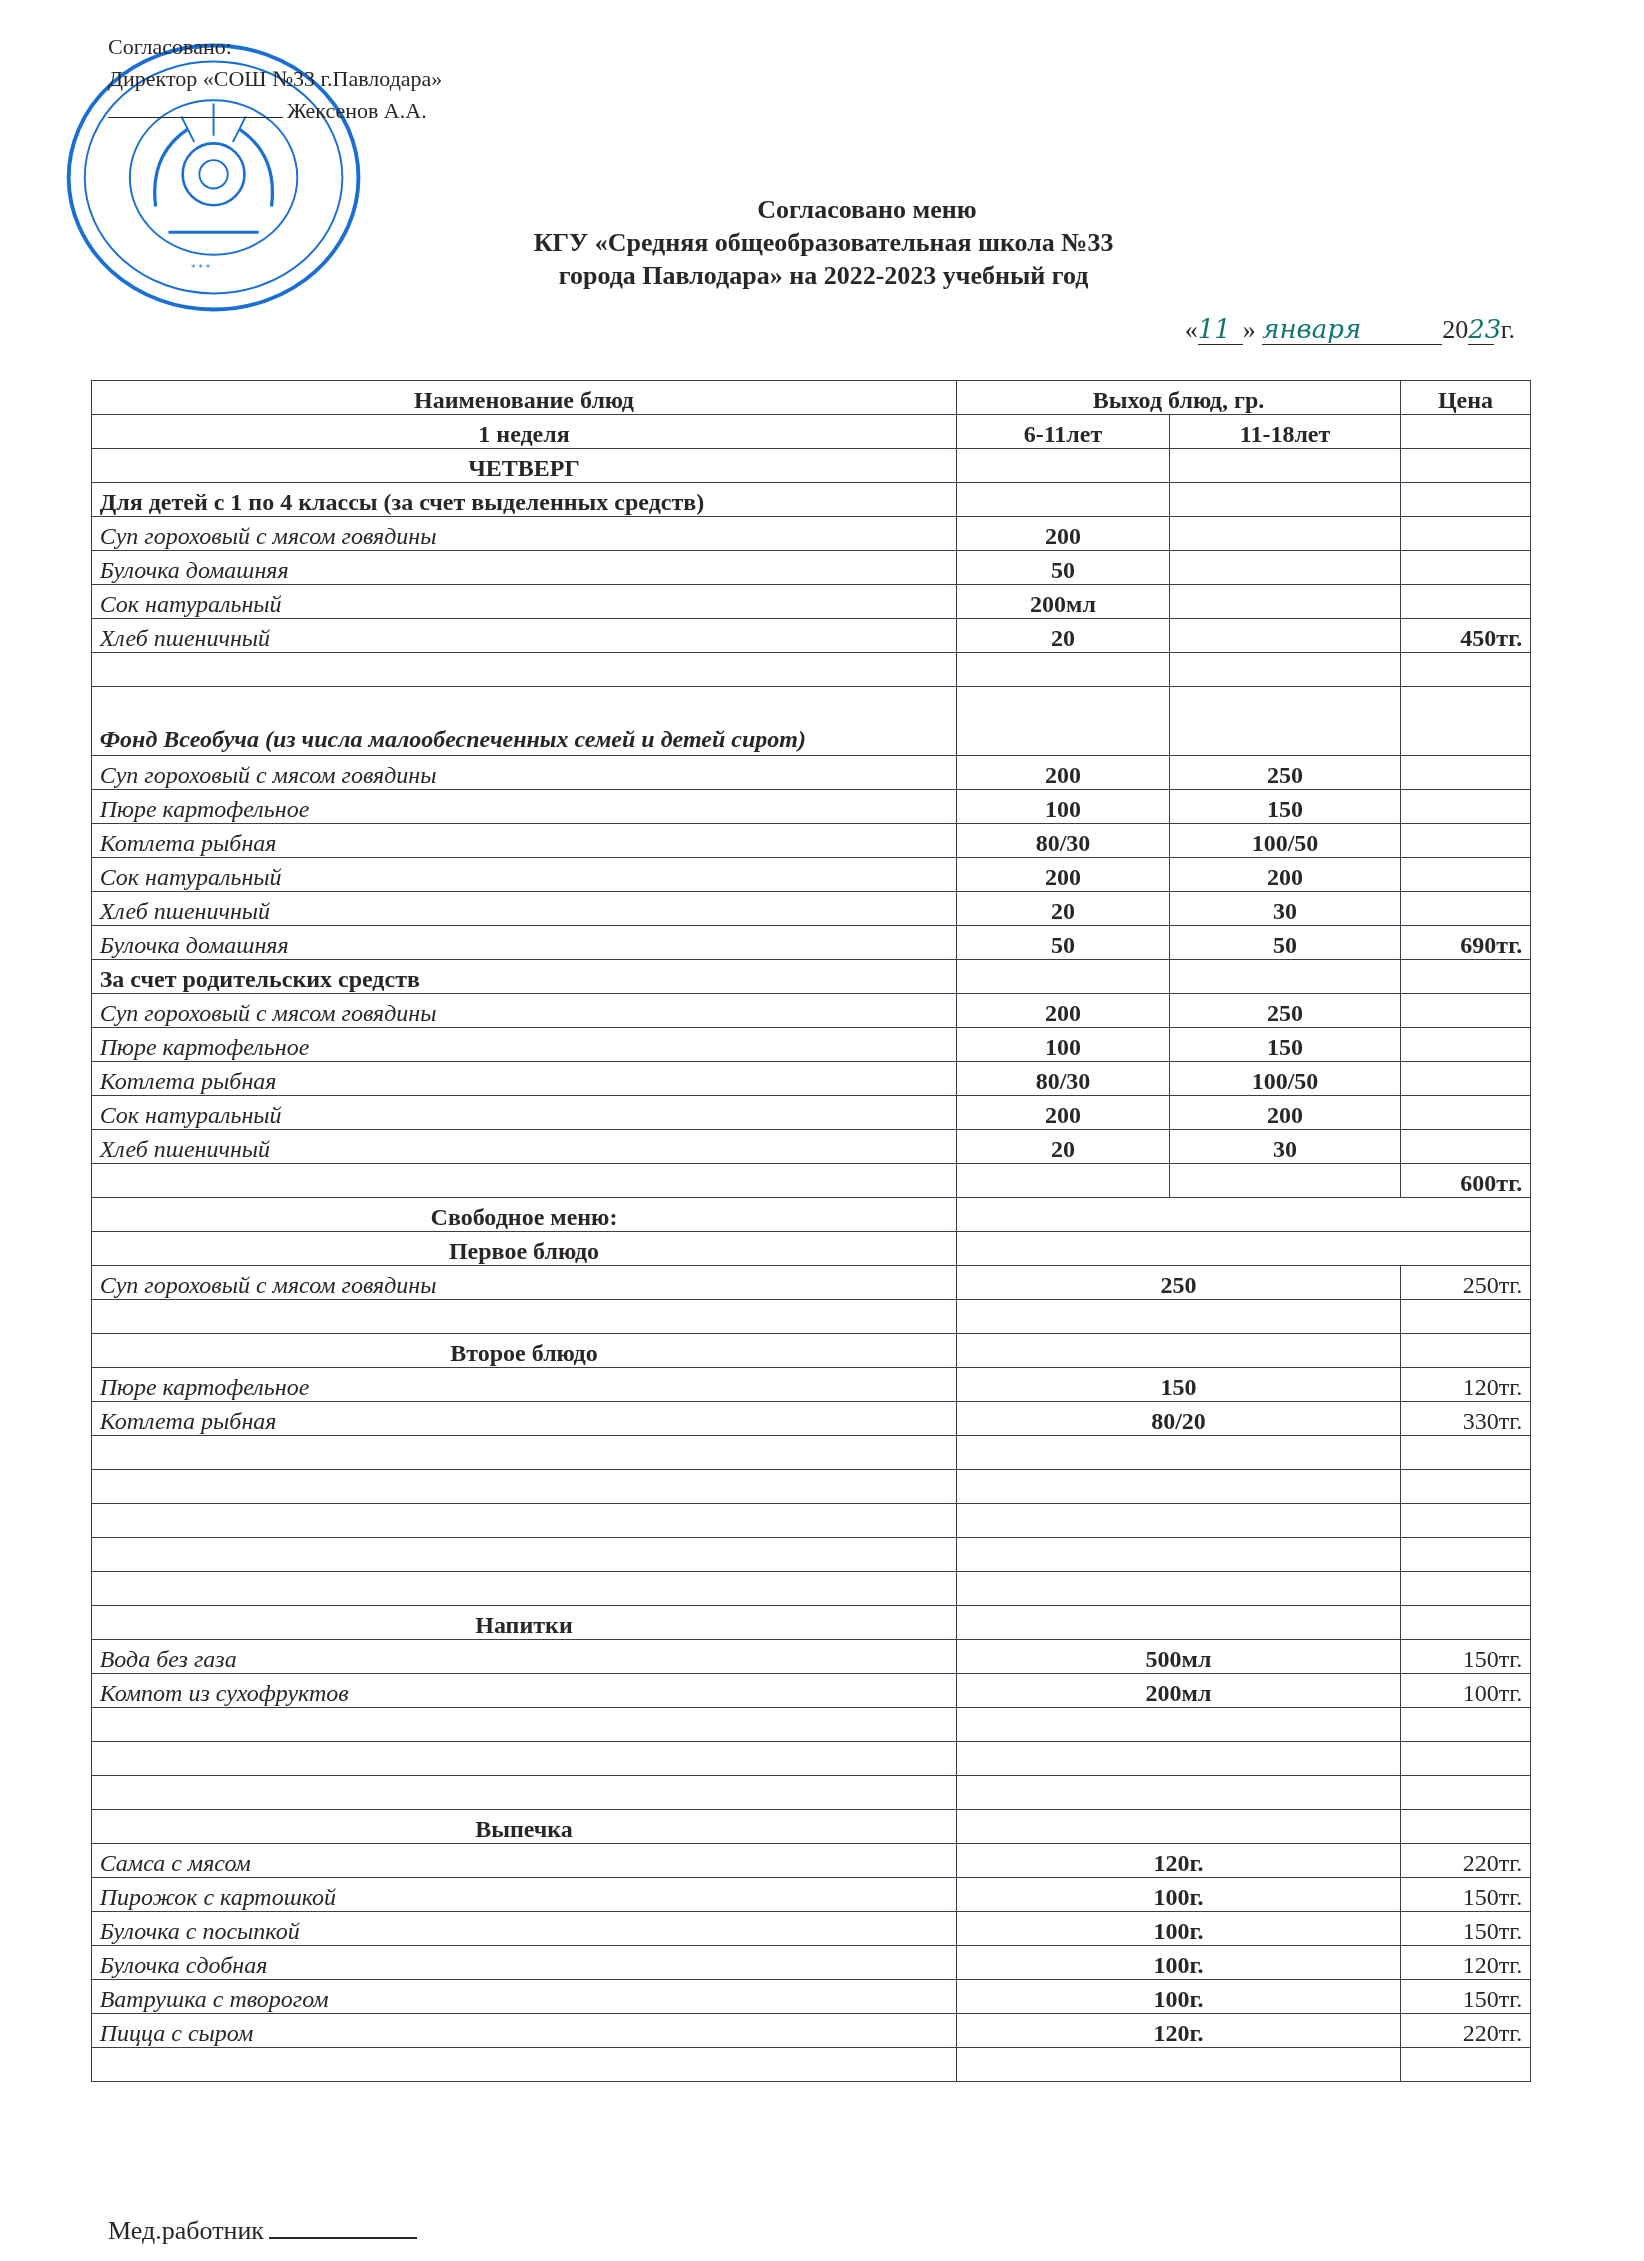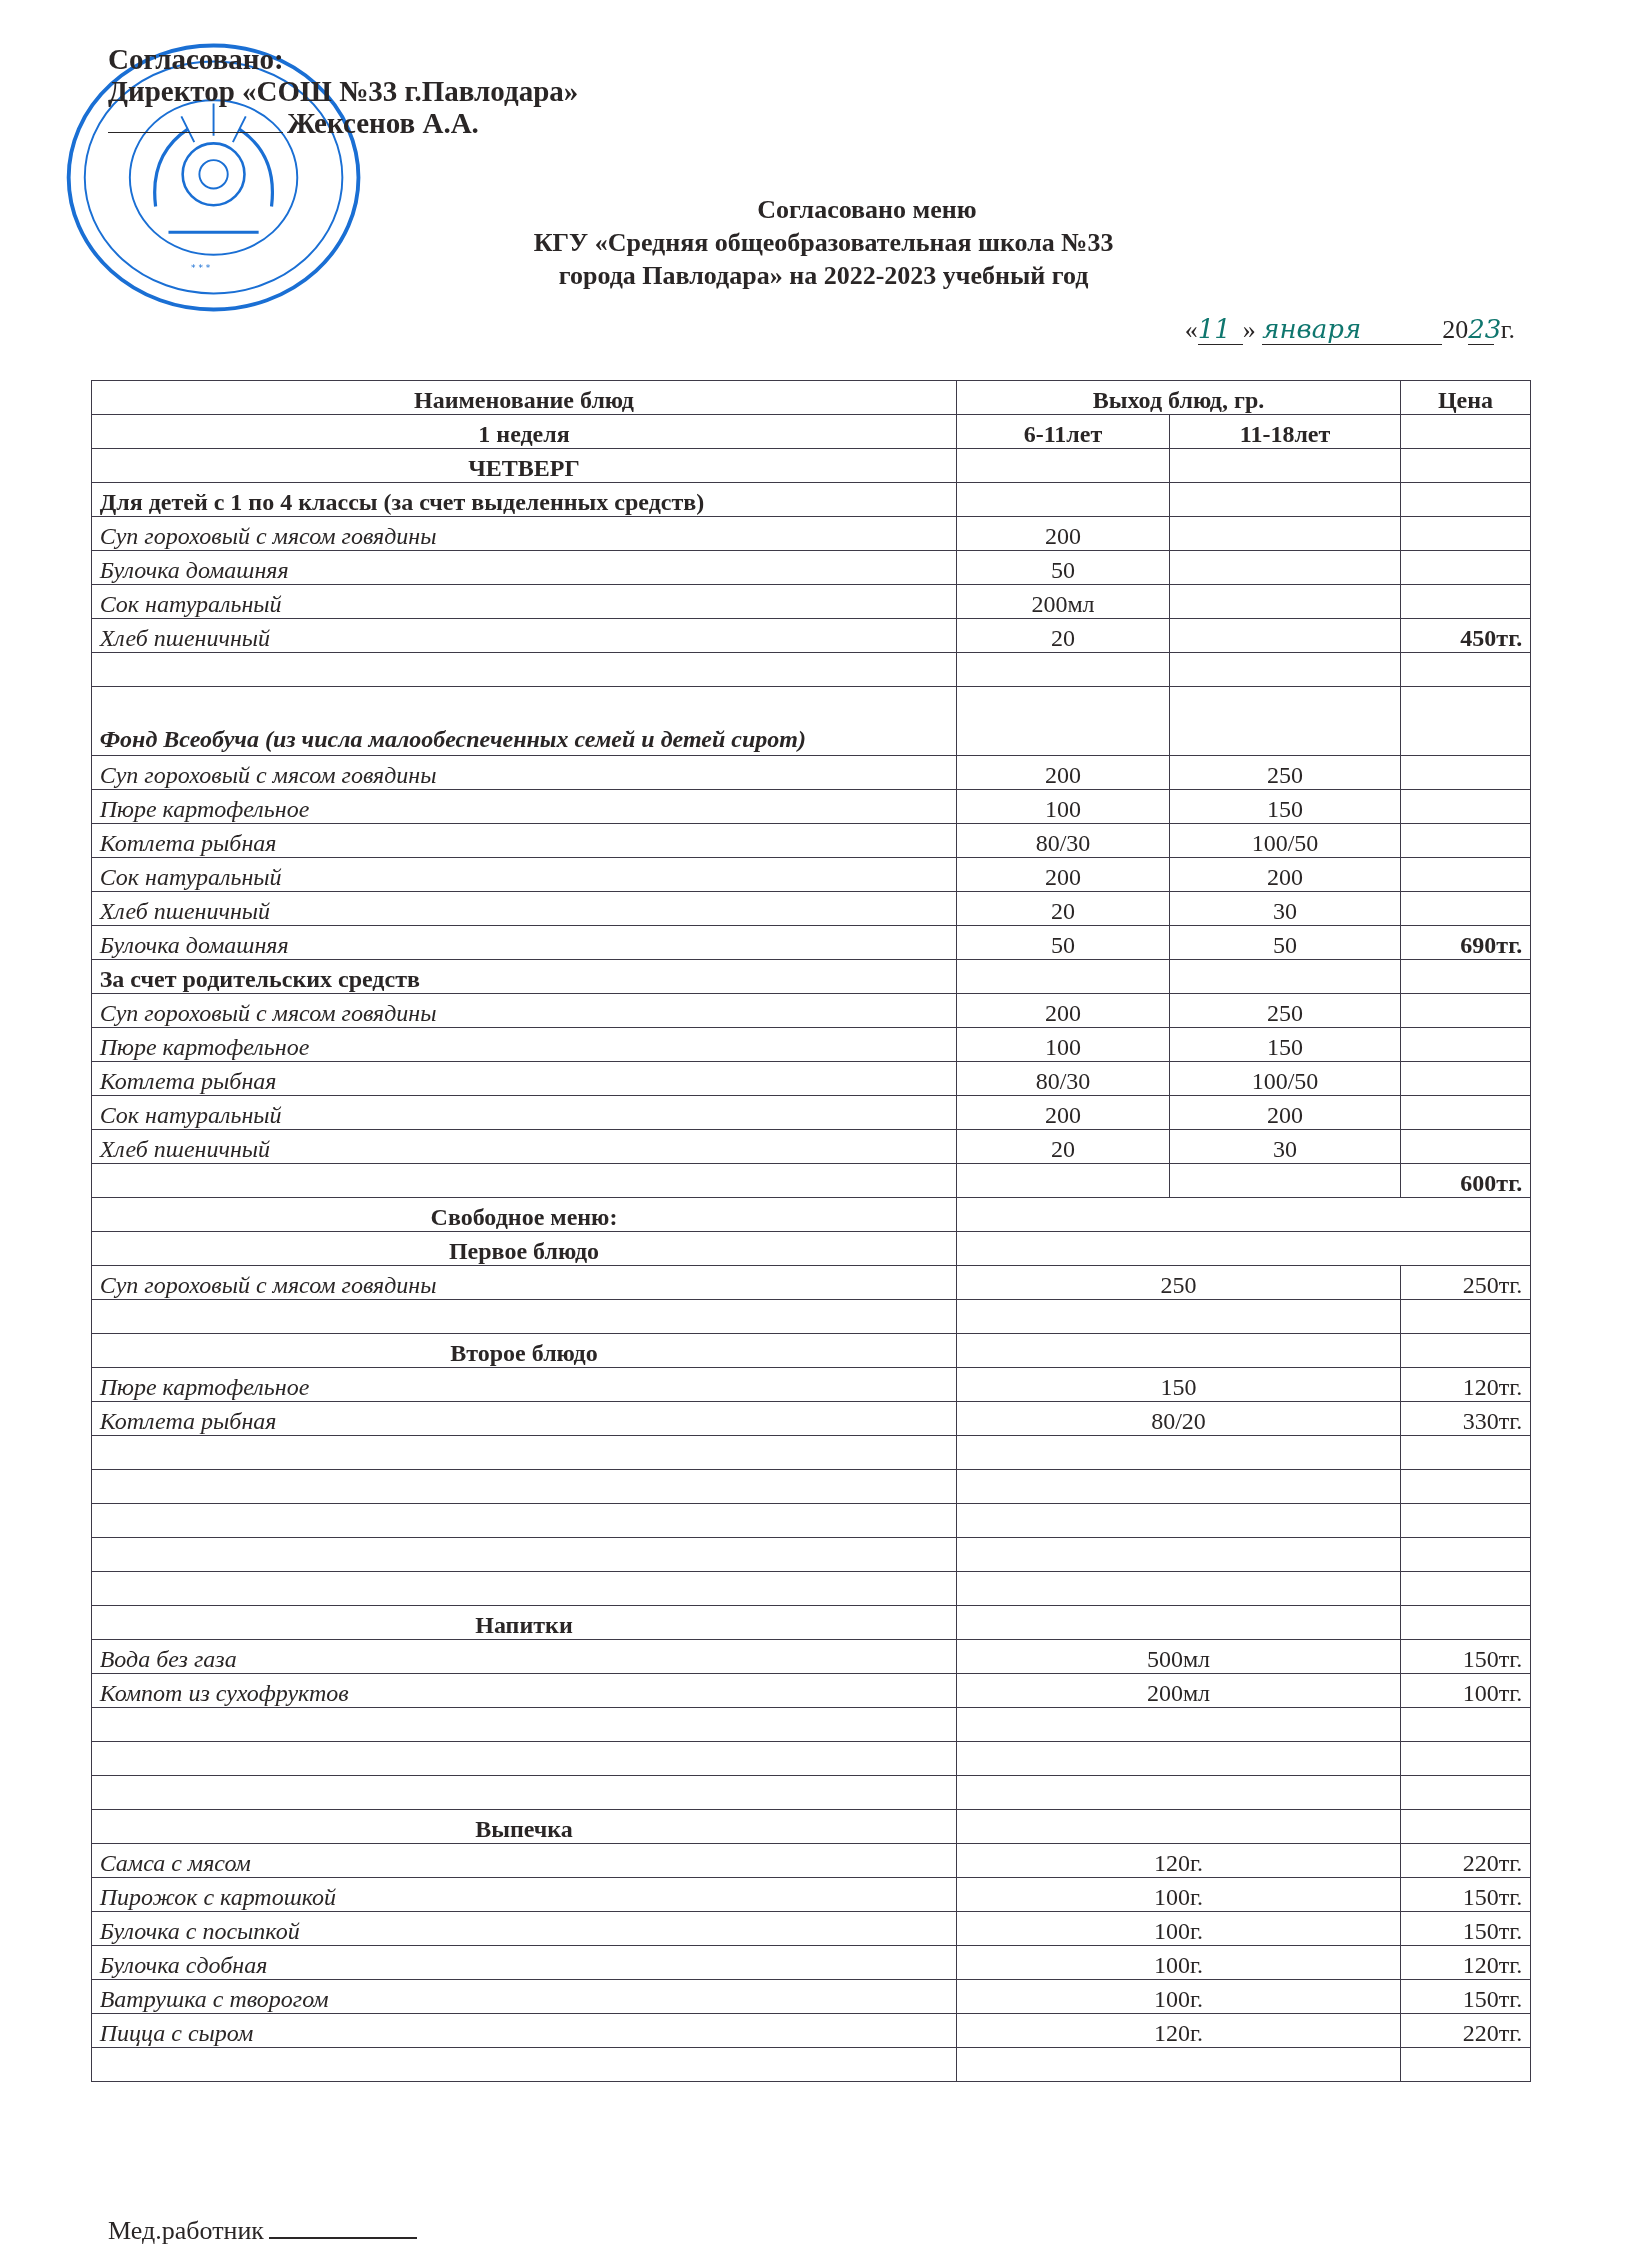--- a/index.html
+++ b/index.html
@@ -1,32 +1,32 @@
 <!DOCTYPE html>
 <html style="font-size:10.3px"><head>
 <meta charset="utf-8">
 <style>
   html, body { margin: 0; padding: 0; background: #ffffff; }
   body { width: 1644px; height: 2261px; position: relative; overflow: hidden;
          font-family: "Liberation Serif", "DejaVu Serif", serif; color: #2a2626; }
-  .approval { position: absolute; left: 108px; top: 43px; font-weight: bold; font-size: 29px; line-height: 32px; z-index: 2; }
+  .approval { position: absolute; left: 108px; top: 31px; font-weight: normal; font-size: 22px; line-height: 32px; z-index: 2; }
   .approval .sigline { display: inline-block; width: 175px; border-bottom: 1.9px solid #2a2626; margin-right: 3.9px; vertical-align: baseline; }
   .stamp { position: absolute; left: 59px; top: 39px; width: 322px; height: 277px; z-index: 1; }
   .title-block { position: absolute; left: 0; width: 1644px; top: 193px; text-align: center; font-weight: bold; font-size: 26px; line-height: 33px; }
   .title-block .t1 { margin-left: 90px; }
   .title-block .t2, .title-block .t3 { margin-left: 3.2px; }
   .date-line { position: absolute; right: 129px; top: 314px; font-size: 26px; font-weight: normal; }
   .date-line .hand { font-style: italic; color: #0f766e; font-family: "DejaVu Serif", serif; border-bottom: 1.3px solid #2a2626; display: inline-block; text-align: left; }
   .date-line .d { width: 45px; }
   .date-line .m { width: 180px; }
   .date-line .y { width: 26px; }
   table.menu { position: absolute; left: 91px; top: 380px; width: 1439px; border-collapse: collapse; table-layout: fixed; font-size: 24px; }
   table.menu td { border: 1.3px solid #3e3a48; height: 33px; padding: 0 7.7px; vertical-align: bottom; line-height: 28px; white-space: nowrap; overflow: hidden; }
   table.menu td.tall { height: 68px; white-space: normal; line-height: 32px; }
-  .c { text-align: center; }
+  .c { text-align: center; font-weight: bold; }
   .r { text-align: right; }
   .b { font-weight: bold; }
   .i { font-style: italic; }
   .footer { position: absolute; left: 108px; top: 2216px; font-size: 26px; font-weight: normal; }
   .footer .sigline { display: inline-block; width: 148px; border-bottom: 2.6px solid #2a2626; margin-left: 5.2px; }
 </style>
 </head>
 <body>
 
 <svg class="stamp" viewBox="0 0 500 430">

